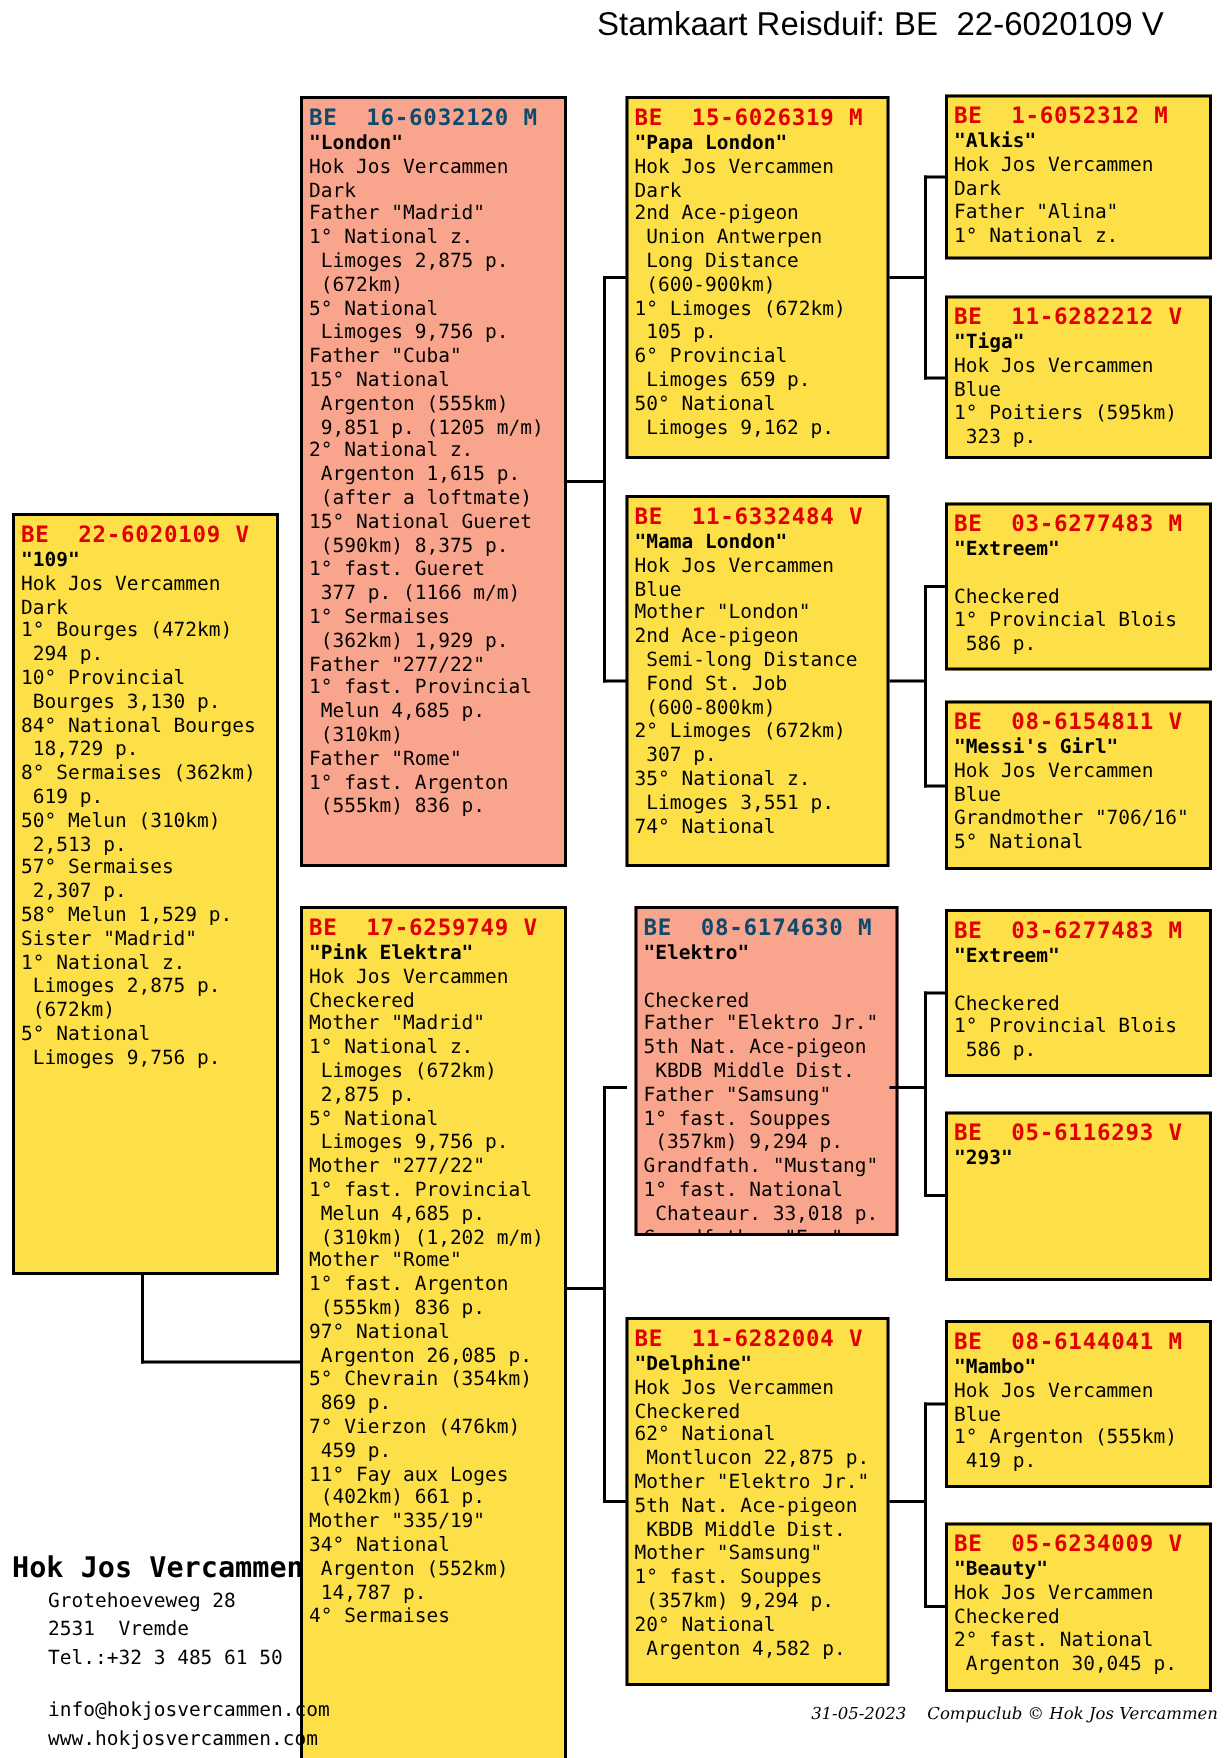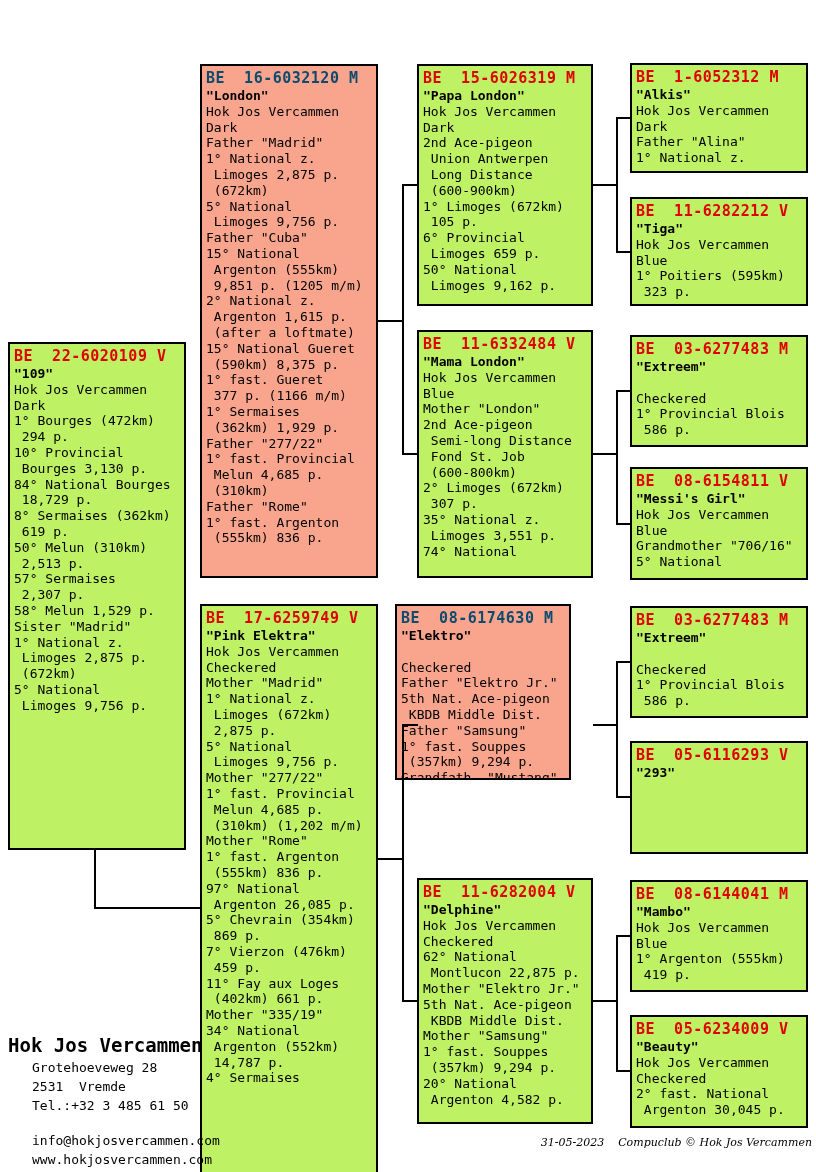--- a/index.html
+++ b/index.html
@@ -1,20 +1,20 @@
 <!DOCTYPE html>
 <html><head>
 <meta charset="utf-8">
 <style>
   html,body{margin:0;padding:0;background:#fff;}
   .page{position:relative;width:816px;height:1172px;background:#ffffff;
         font-family:"DejaVu Sans Mono",monospace;color:#000;overflow:hidden;}
   .title{position:absolute;left:398px;top:3px;font-family:"Liberation Sans",sans-serif;
          font-size:22px;white-space:pre;color:#000;}
-  .box{position:absolute;border:2px solid #000;background:#bef264;
+  .box{position:absolute;border:2px solid #000;background:#fde047;
        padding:2px 4px;box-sizing:border-box;overflow:hidden;}
   .box.hl{background:#f9a58d;}
   .ring{font-size:15px;font-weight:bold;color:#e00000;white-space:pre;
         height:20px;line-height:20px;letter-spacing:0.5px;}
   .ring.dark{color:#0c4a6e;}
   .pname{font-size:13px;font-weight:bold;white-space:pre;height:15.8px;line-height:15.8px;}
   .bx-line{font-size:13px;white-space:pre;height:15.8px;line-height:15.8px;}
   .ln{position:absolute;background:#000;}
   .contact{position:absolute;left:8px;top:1032px;}
   .cname{font-size:19px;font-weight:bold;line-height:26px;white-space:pre;}
@@ -22,20 +22,21 @@
   .cgap{height:16px;}
   .footer{position:absolute;right:4px;top:1136px;font-family:"DejaVu Serif",serif;
           font-style:italic;font-size:11px;white-space:pre;}
   .footer span{padding-left:14px;}
 </style>
 </head>
 <body>
 
 <div class="page">
 
+  <div class="title">Stamkaart Reisduif: BE  22-6020109 V</div>
 
   <div class="box" style="left:8px;top:342px;width:178px;height:508px">
     <div class="ring">BE  22-6020109 V</div>
     <div class="pname">"109"</div>
     <div>
         <div class="bx-line">Hok Jos Vercammen</div>
         <div class="bx-line">Dark</div>
         <div class="bx-line">1° Bourges (472km)</div>
         <div class="bx-line"> 294 p.</div>
         <div class="bx-line">10° Provincial</div>
@@ -159,21 +160,21 @@
         <div class="bx-line"> Fond St. Job</div>
         <div class="bx-line"> (600-800km)</div>
         <div class="bx-line">2° Limoges (672km)</div>
         <div class="bx-line"> 307 p.</div>
         <div class="bx-line">35° National z.</div>
         <div class="bx-line"> Limoges 3,551 p.</div>
         <div class="bx-line">74° National</div>
       </div>
   </div>
 
-  <div class="box hl" style="left:395px;top:604px;width:176px;height:176px">
+  <div class="box hl" style="left:423px;top:604px;width:176px;height:220px">
     <div class="ring dark">BE  08-6174630 M</div>
     <div class="pname">"Elektro"</div>
     <div>
         <div class="bx-line">&nbsp;</div>
         <div class="bx-line">Checkered</div>
         <div class="bx-line">Father "Elektro Jr."</div>
         <div class="bx-line">5th Nat. Ace-pigeon</div>
         <div class="bx-line"> KBDB Middle Dist.</div>
         <div class="bx-line">Father "Samsung"</div>
         <div class="bx-line">1° fast. Souppes</div>

